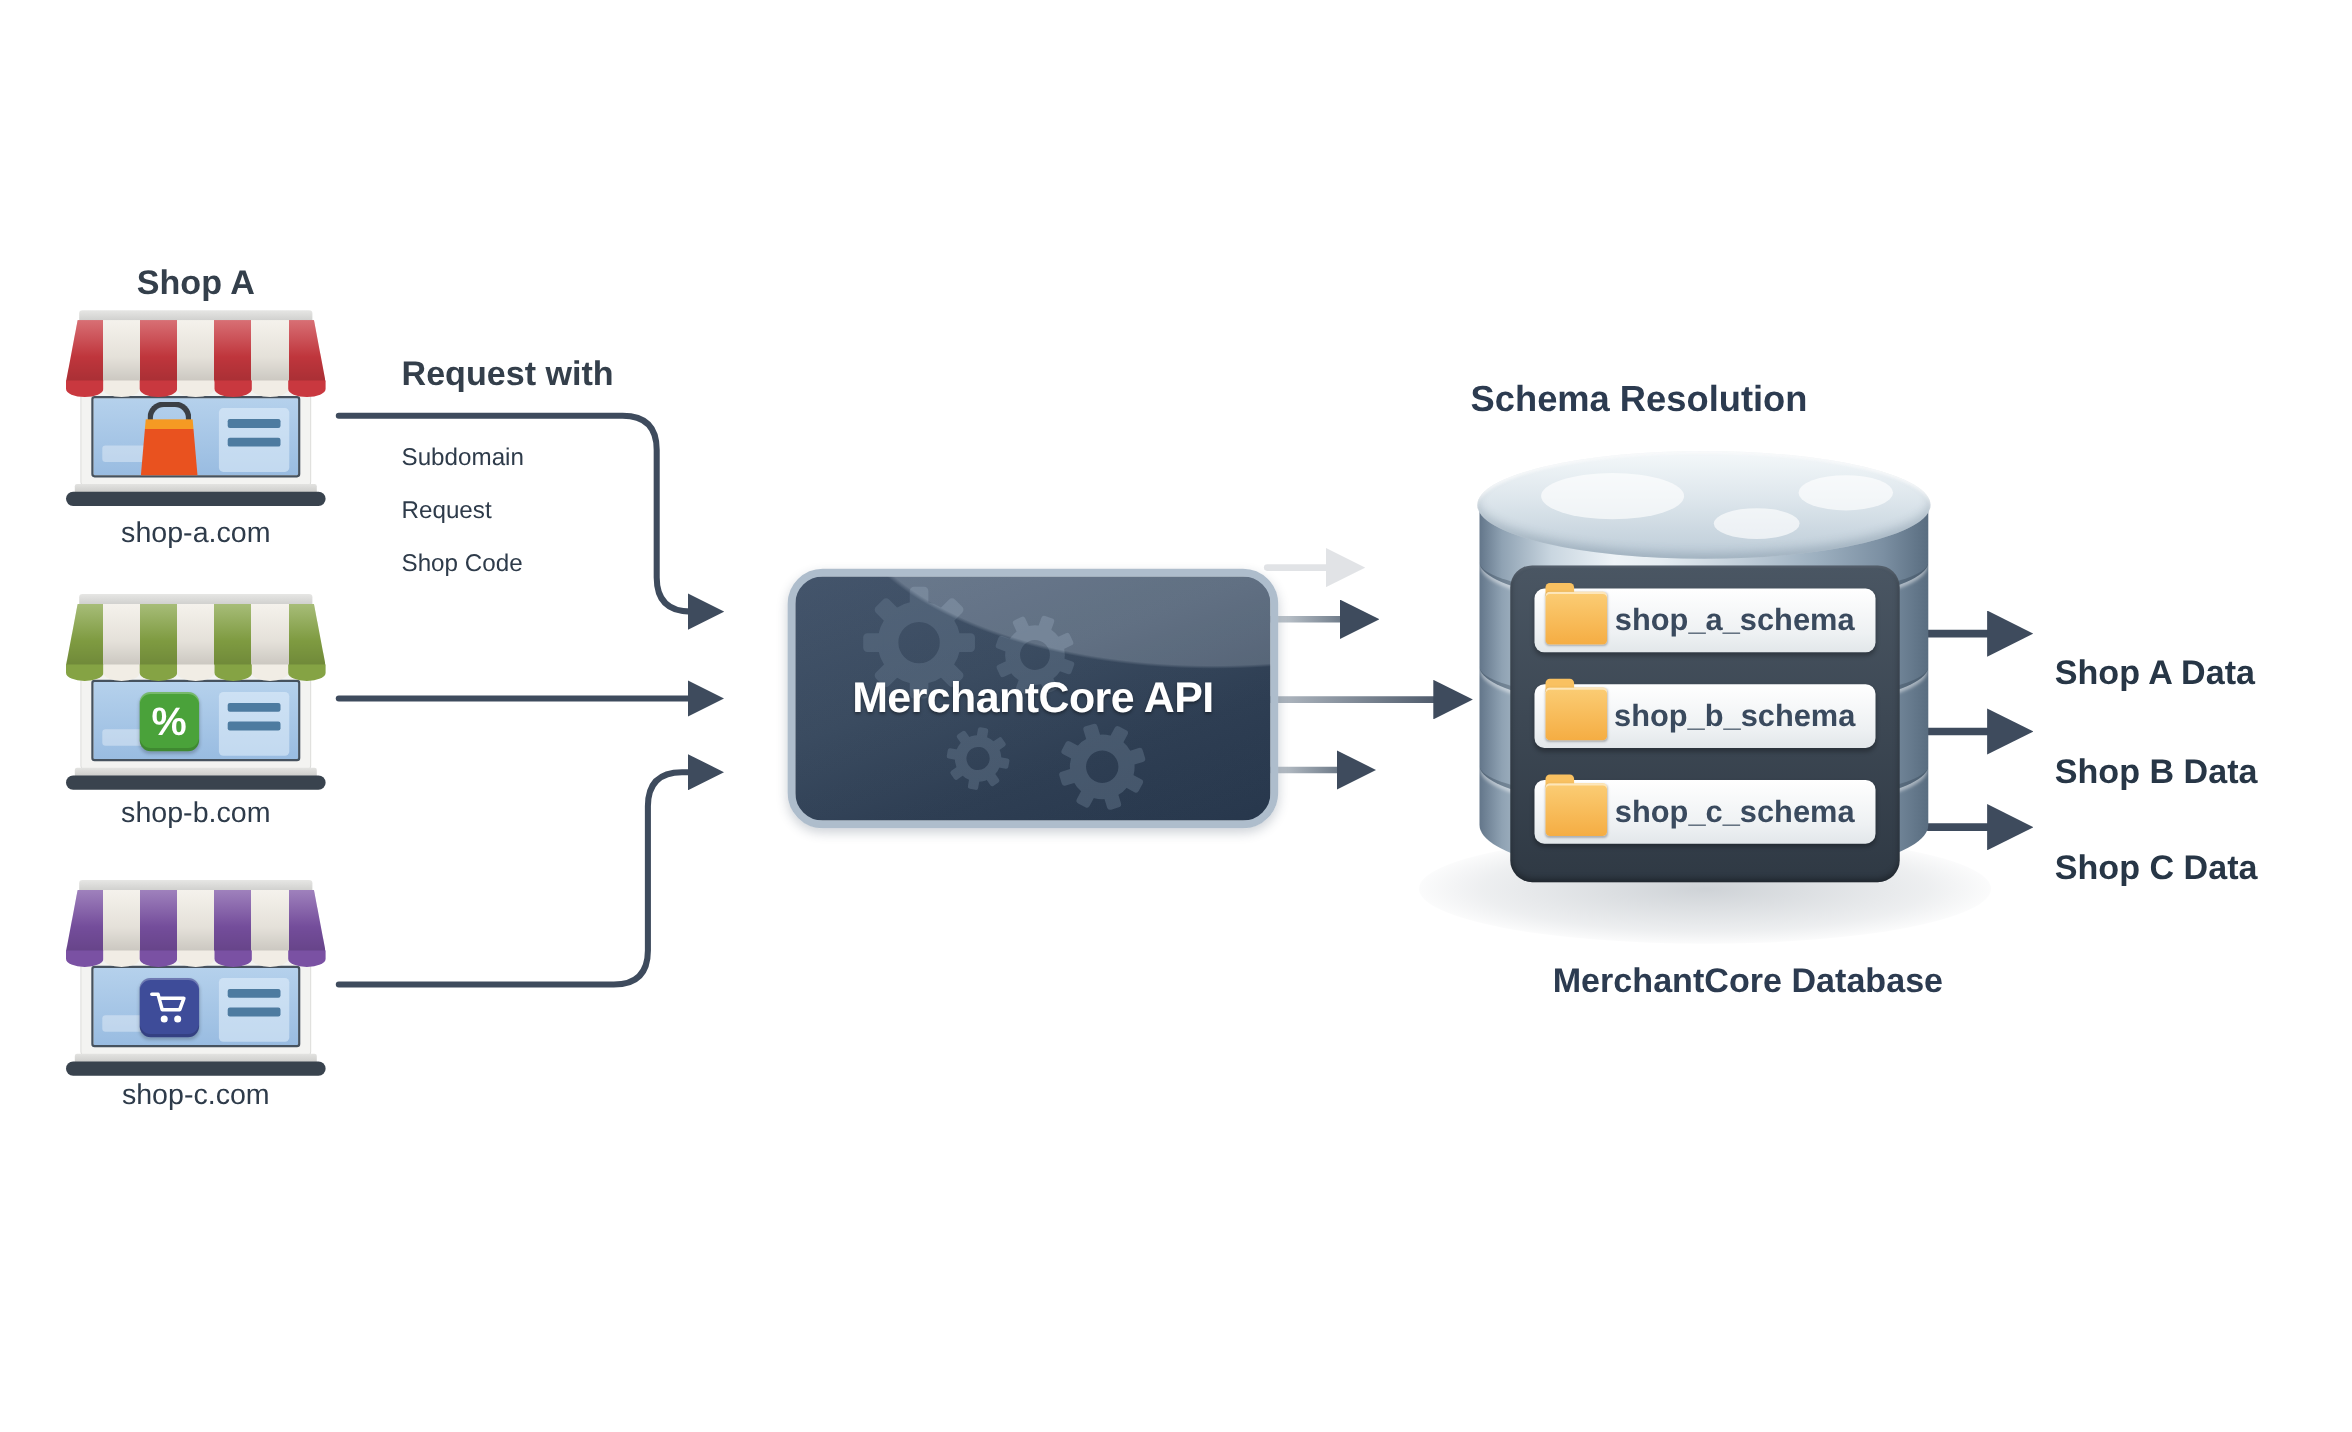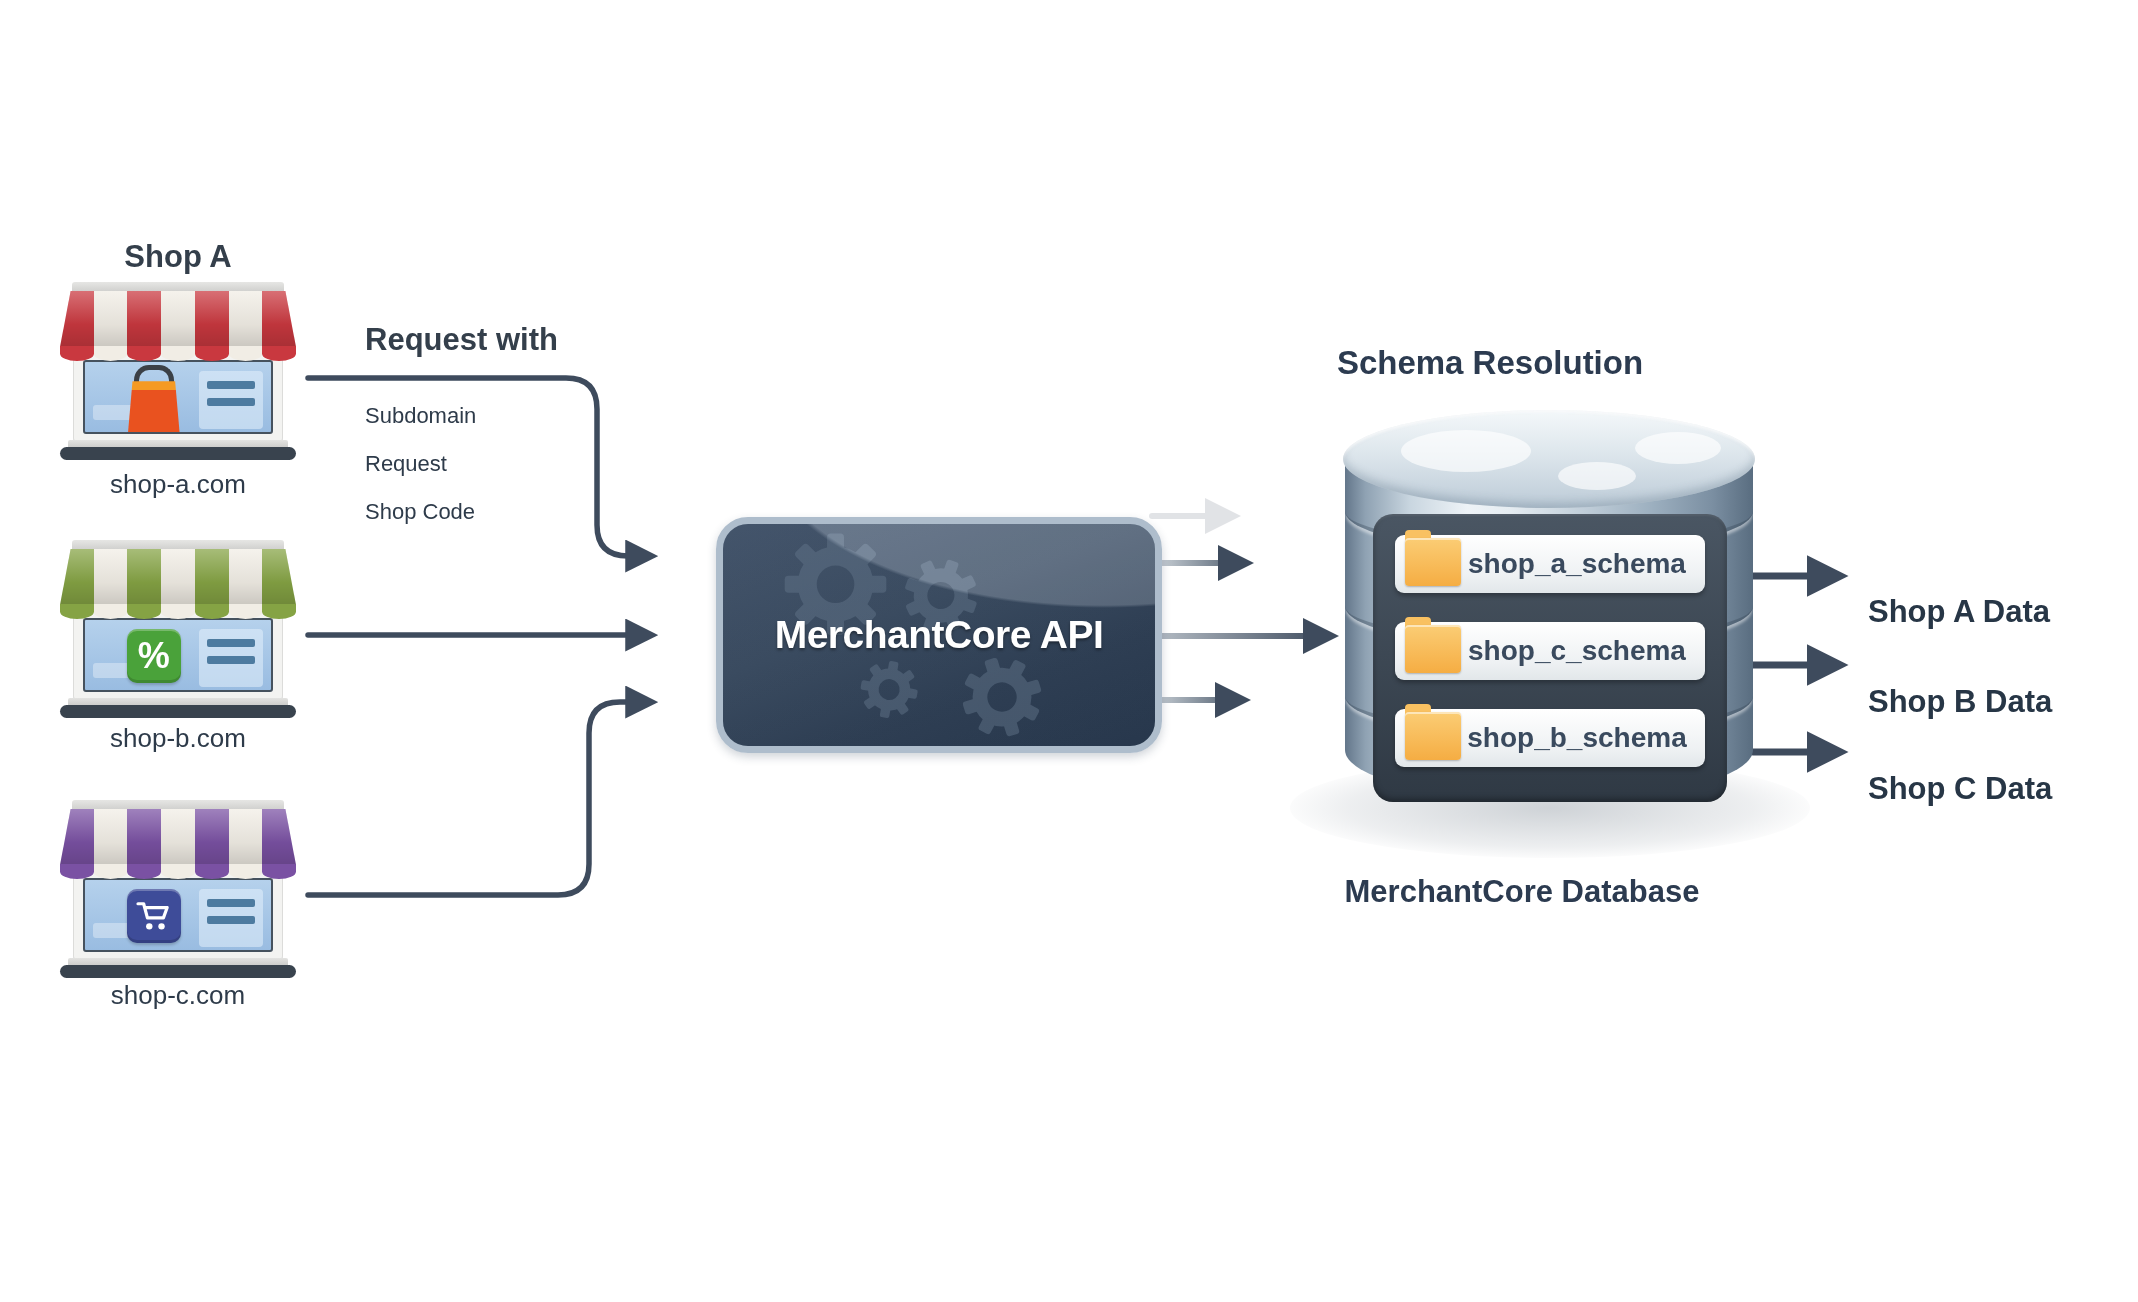--- a/index.html
+++ b/index.html
@@ -89,21 +89,21 @@
     background:linear-gradient(180deg,#ffffff 0%,#eef1f3 70%,#e2e7ea 100%);
     display:flex;align-items:center;justify-content:center;padding-left:54px;
     font-size:28px;font-weight:bold;color:#3a4a5e;box-shadow:0 3px 4px rgba(0,0,0,.28);}
   .schema-row:last-child{margin-bottom:0;}
   .folder{position:absolute;left:10px;top:-5px;width:56px;height:56px;}
   .folder::before{content:"";position:absolute;left:0;top:0;width:26px;height:12px;
     background:#f9c161;border-radius:4px 4px 0 0;}
   .folder::after{content:"";position:absolute;left:0;top:8px;width:56px;height:48px;
     background:linear-gradient(180deg,#fbcd75 0%,#f5ad43 100%);border-radius:4px;
     box-shadow:inset 0 2px 0 rgba(255,255,255,.5),0 1px 2px rgba(0,0,0,.25);}
-  .db-caption{position:absolute;left:1312px;top:874px;width:420px;text-align:center;
+  .db-caption{position:absolute;left:1379px;top:874px;width:420px;text-align:center;
     font-size:31px;font-weight:bold;color:#2c3b50;}
 
   
   .output-label{position:absolute;left:1868px;font-size:31px;font-weight:bold;color:#273646;line-height:36px;margin-top:36px;}
 </style>
 </head>
 <body>
 
 <div class="page">
 
@@ -277,25 +277,25 @@
       <span class="blob" style="left:215px;top:52px;width:78px;height:28px;"></span>
       <span class="blob" style="left:292px;top:22px;width:86px;height:32px;"></span>
     </div>
     <div class="db-panel">
       <div class="schema-row">
         <span class="folder"></span>
         <span>shop_a_schema</span>
       </div>
       <div class="schema-row">
         <span class="folder"></span>
-        <span>shop_c_schema</span>
+        <span>shop_b_schema</span>
       </div>
       <div class="schema-row">
         <span class="folder"></span>
-        <span>shop_b_schema</span>
+        <span>shop_c_schema</span>
       </div>
     </div>
   </div>
   <div class="db-caption">MerchantCore Database</div>
 
   <div class="output-label" style="top:558px;">Shop A Data</div>
   <div class="output-label" style="top:648px;">Shop B Data</div>
   <div class="output-label" style="top:735px;">Shop C Data</div>
 
 </div>

